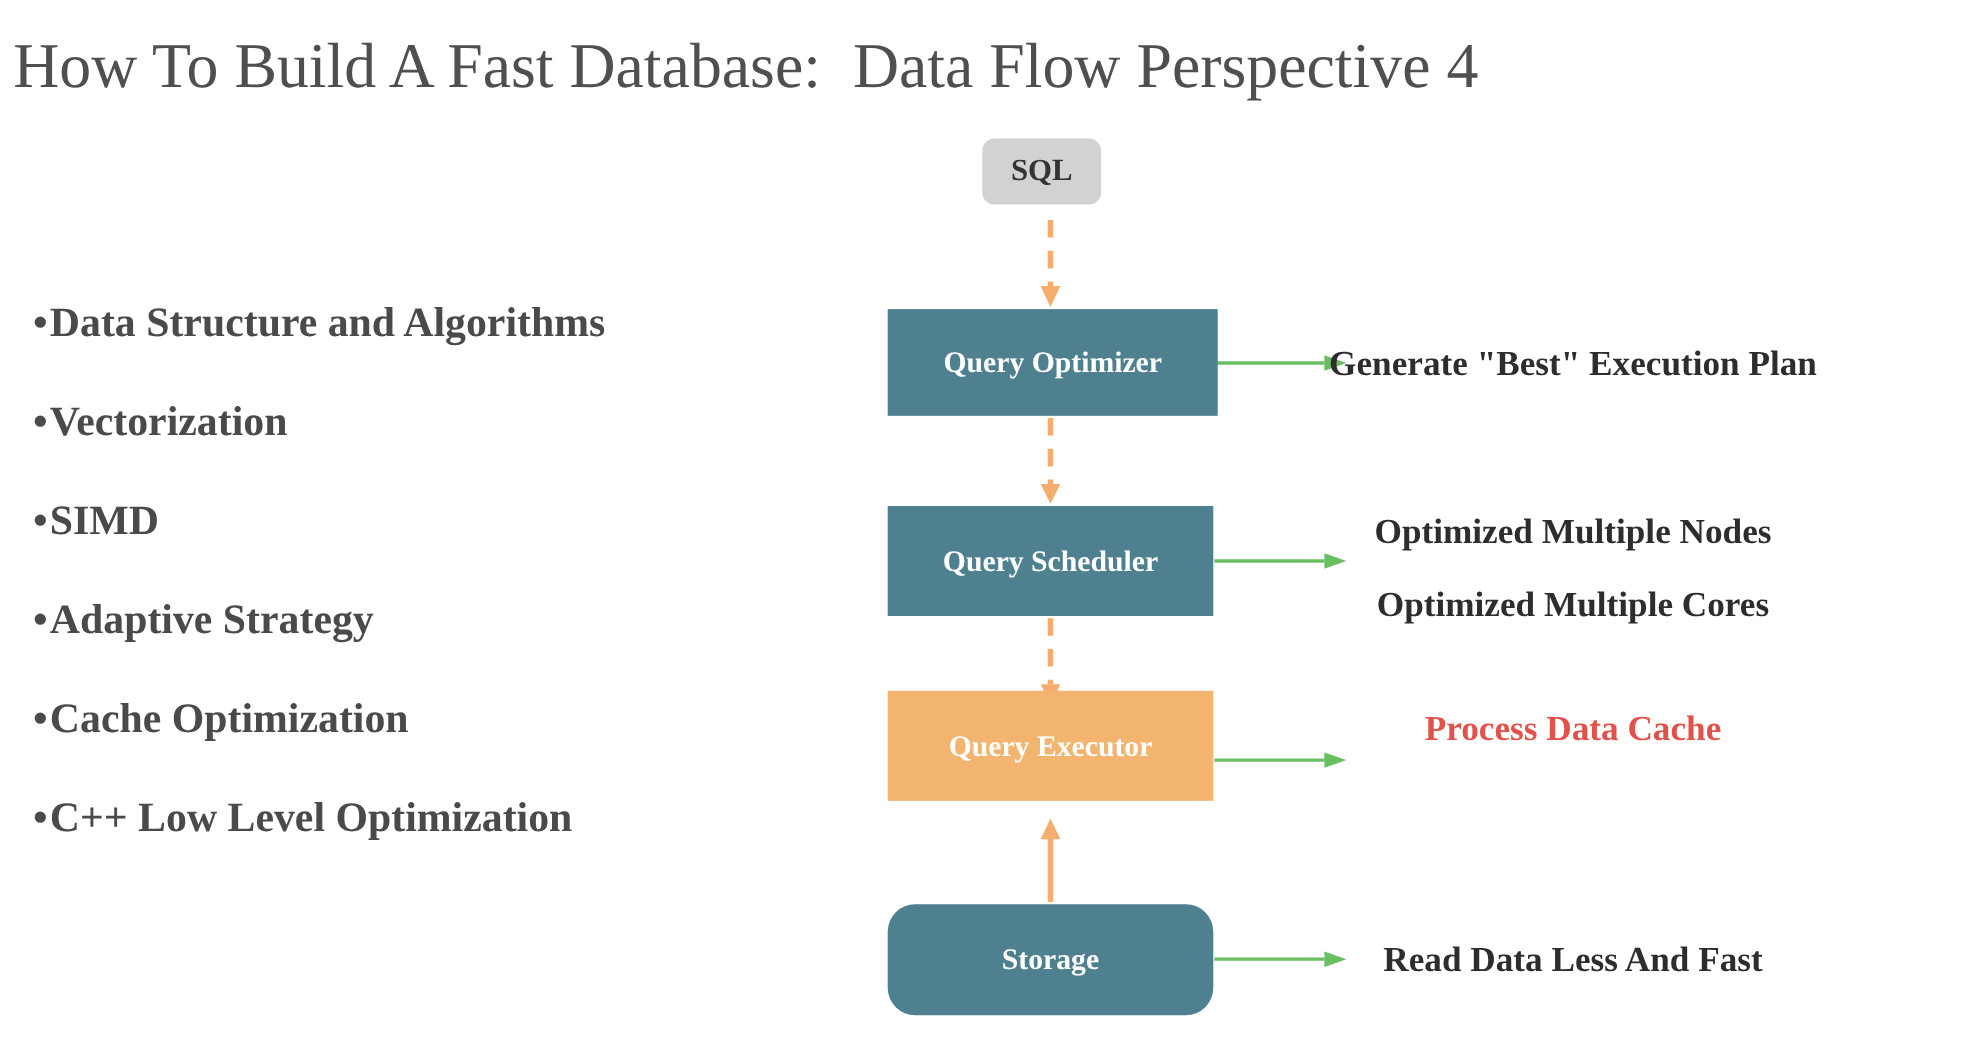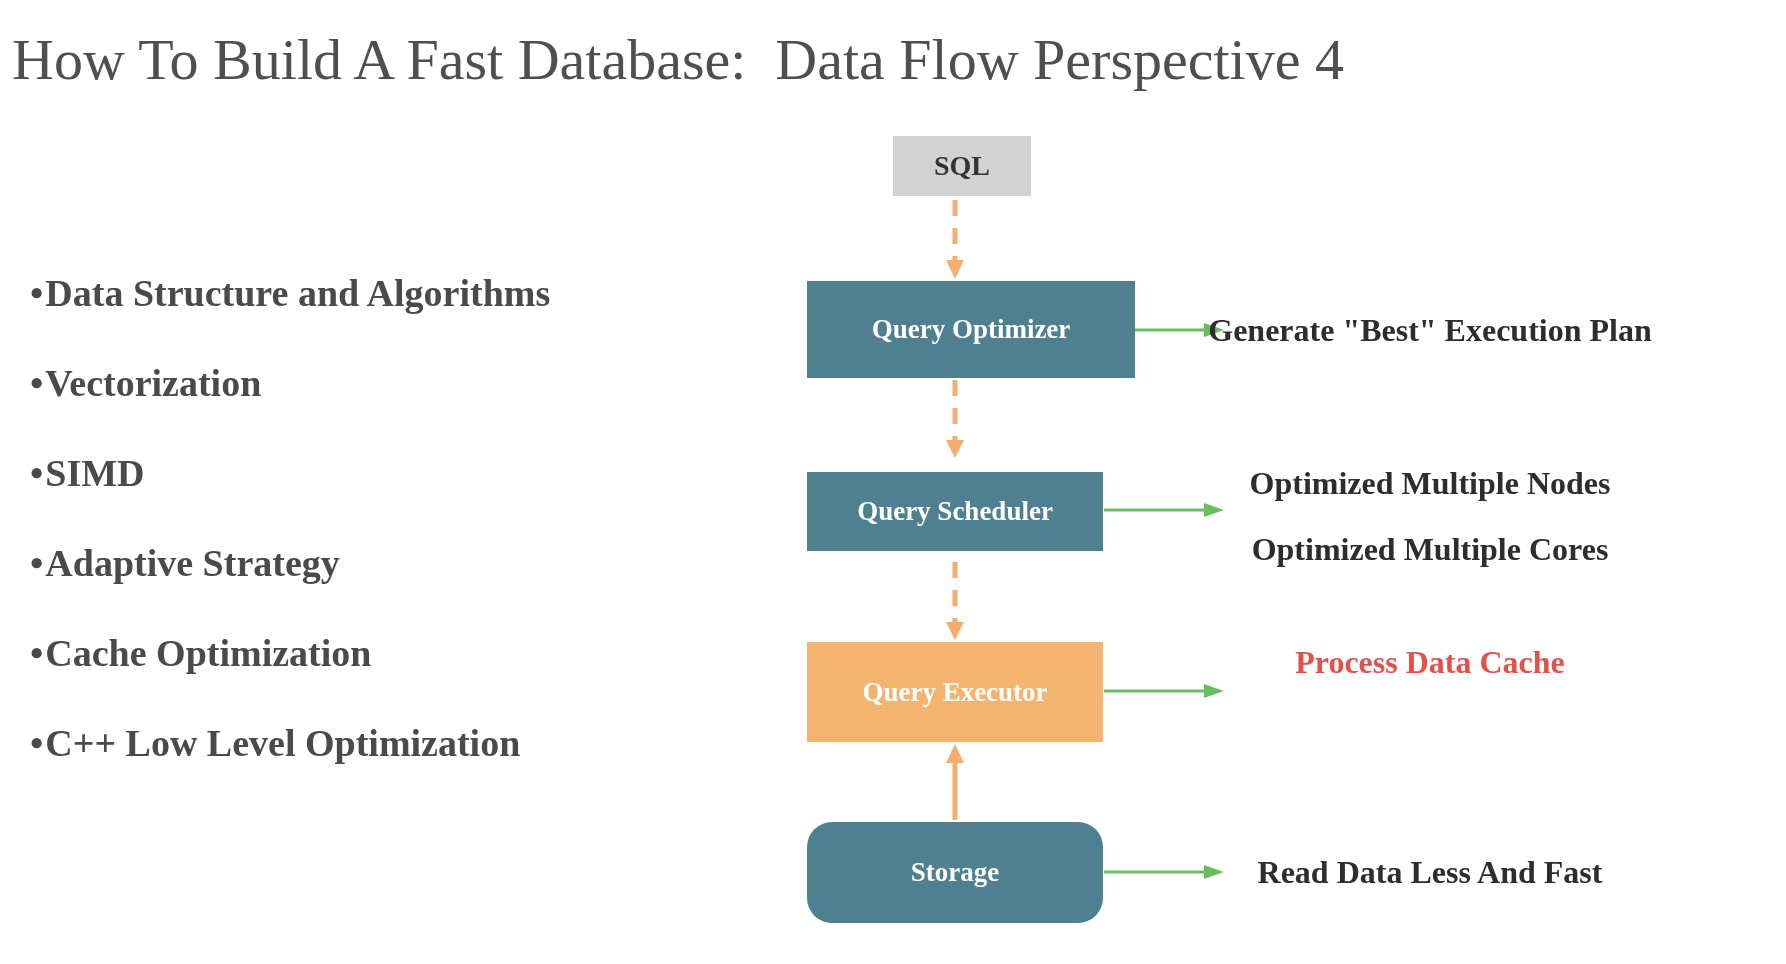--- a/index.html
+++ b/index.html
@@ -18,25 +18,25 @@
     white-space:pre;letter-spacing:0px;
   }
   .bullet-list{position:absolute;left:30px;top:248px;width:620px;}
   .bullet-row{height:90px;display:flex;align-items:center;
     font-size:38px;font-weight:bold;color:var(--bullet-gray);}
   .bullet-dot{margin-right:2px;}
   .node{
     position:absolute;display:flex;align-items:center;justify-content:center;
     font-weight:bold;color:var(--box-text);
   }
-  .node-sql{left:893px;top:136px;width:138px;height:60px;background:var(--gray-box);
-    color:var(--sql-text);font-size:28px;}
-  .node-optimizer{left:807px;top:281px;width:328px;height:97px;background:var(--teal);font-size:27px;text-align:right;}
-  .node-scheduler{left:807px;top:460px;width:296px;height:79px;background:var(--teal);font-size:27px;margin-top:12px;}
-  .node-executor{left:807px;top:642px;width:296px;height:100px;background:var(--orange);font-size:27px;}
+  .node-sql{left:893px;top:126px;width:108px;height:60px;background:var(--gray-box);
+    color:var(--sql-text);font-size:28px;border-radius:11px;}
+  .node-optimizer{left:807px;top:281px;width:300px;height:97px;background:var(--teal);font-size:27px;text-align:right;}
+  .node-scheduler{left:807px;top:460px;width:296px;height:100px;background:var(--teal);font-size:27px;}
+  .node-executor{left:807px;top:628px;width:296px;height:100px;background:var(--orange);font-size:27px;}
   .node-storage{left:807px;top:822px;width:296px;height:101px;background:var(--teal);font-size:27px;border-radius:25px;}
   .arrow-layer{position:absolute;left:0;top:0;width:1786px;height:964px;pointer-events:none;}
   .annotation{
     position:absolute;left:1180px;width:500px;text-align:center;
     font-size:32px;font-weight:bold;color:var(--annotation-dark);
   }
   .annotation-line{line-height:44px;}
   .annotation-line + .annotation-line{margin-top:22px;}
   .annotation-line.red{color:var(--red);}
   .ann-optimizer{top:308px;}

